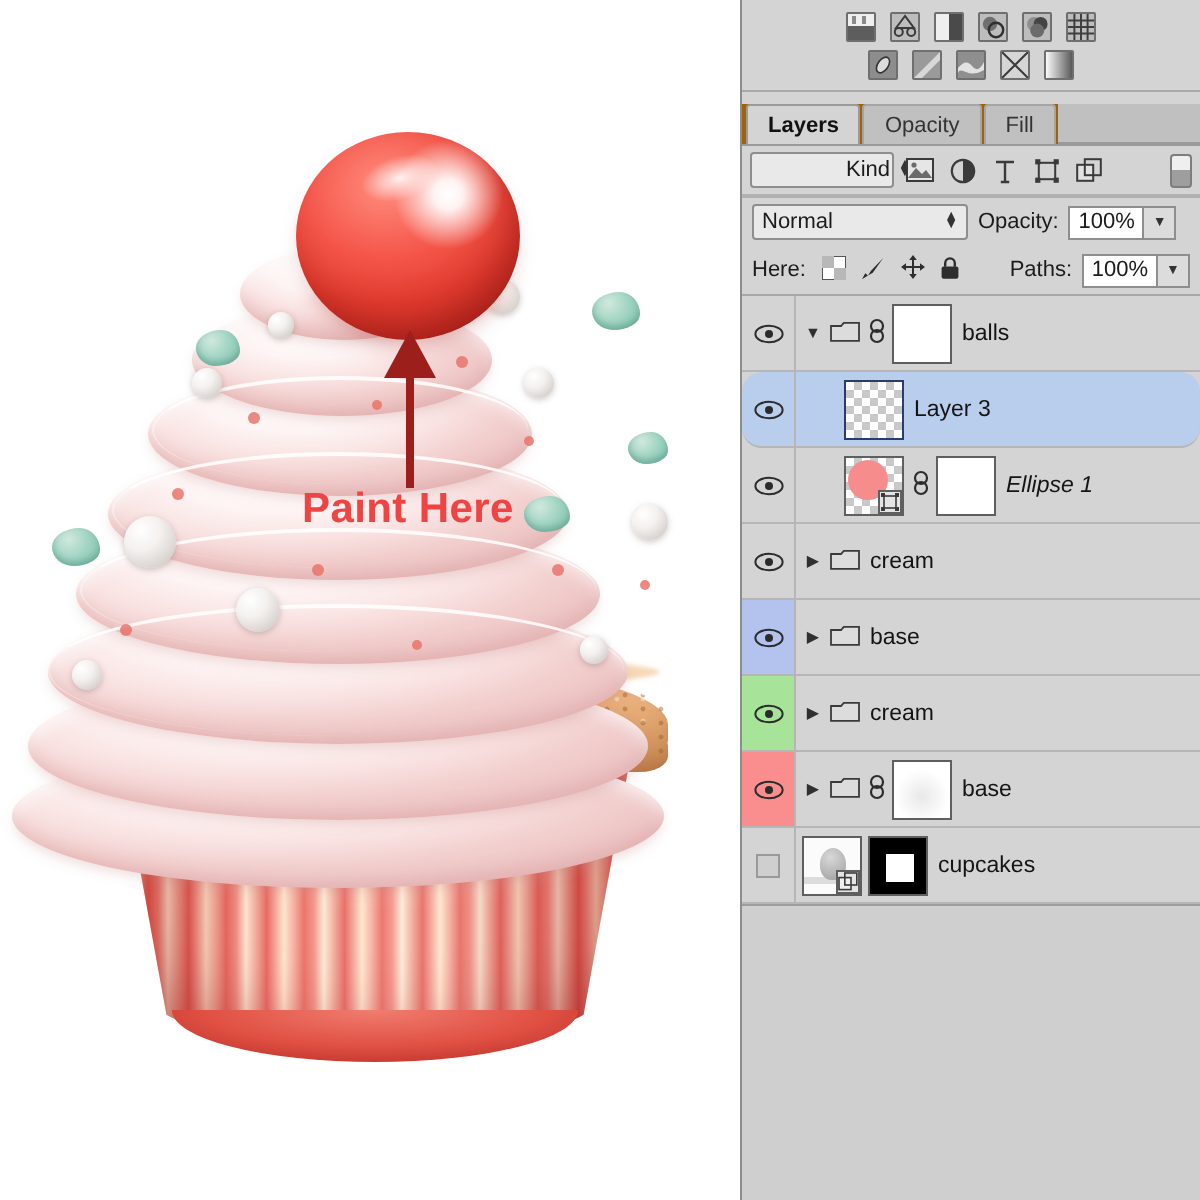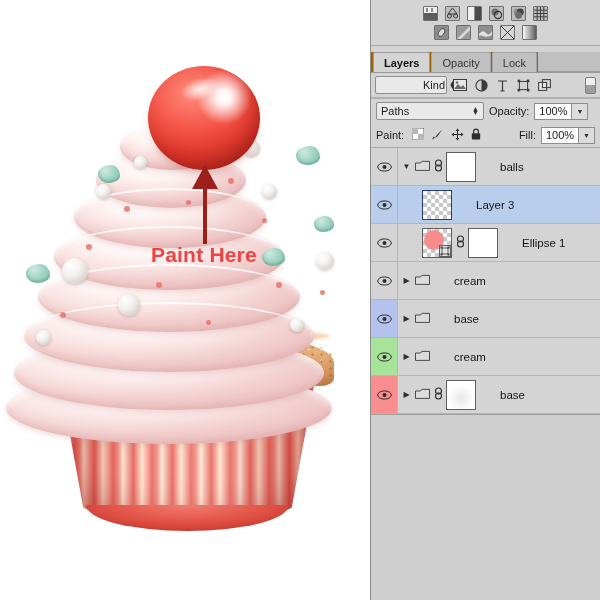--- a/index.html
+++ b/index.html
@@ -215,38 +215,38 @@
   .lock-icons { display:flex; align-items:center; gap:7px; margin-left:3px; color:#2d2d2d; }
   .spacer { flex:1; }
   .row-sep { height:1px; background:#b0b0b0; }
 
   
   .layers { border-top:1px solid #a8a8a8; }
   .lrow {
     display:flex; align-items:center; height:38px;
     border-bottom:1px solid #b6b6b6; background:#d4d4d4;
   }
-  .lrow.selected { background:#b9cdec; }
+  .lrow.selected { background:#b9cdec;border-radius:10px; }
   .eyecell {
     width:27px; height:100%; display:flex; align-items:center; justify-content:center;
     border-right:1px solid #b6b6b6; flex:none;
   }
   .body { display:flex; align-items:center; flex:1; height:100%; padding-left:3px; gap:3px; min-width:0; }
   .tri { width:11px; text-align:center; font-size:8px; color:#303030; flex:none; }
   .folder { width:15px; height:13px; flex:none; }
   .linkico { width:10px; flex:none; text-align:center; color:#2c2c2c; font-size:11px; }
   .thumb { width:30px; height:30px; border:1px solid #5f5f5f; background:#fff; flex:none; position:relative; overflow:hidden; }
   .thumb.sel { border:1px solid #2a3c6e; }
   .checker {
     background-image:
       linear-gradient(45deg,#c9c9c9 25%,transparent 25%,transparent 75%,#c9c9c9 75%),
       linear-gradient(45deg,#c9c9c9 25%,transparent 25%,transparent 75%,#c9c9c9 75%);
     background-size:8px 8px; background-position:0 0,4px 4px; background-color:#ffffff;
   }
-  .lname { font-size:11.5px; color:#141414; margin-left:21px; white-space:nowrap; overflow:hidden; }
+  .lname { font-size:11.5px; color:#141414; margin-left:2px; white-space:nowrap; overflow:hidden; }
   .lname.italic { font-style:italic; }
   .brk { position:absolute; width:5px; height:5px; border:1.5px solid #2a3c6e; }
   .corner-badge {
     position:absolute; right:0; bottom:0; width:12px; height:12px;
     background:#e4e4e4; border:1px solid #5f5f5f;
   }
   .panel-rest { background:#cfcfcf; border-top:1px solid #9e9e9e; height:100%; }
   .eyeoff { width:12px; height:12px; border:1px solid #9a9a9a; background:#cfcfcf; }
 </style>
 </head>
@@ -398,21 +398,21 @@
               <rect width="13" height="13" fill="url(#sgrad)"></rect>
             </svg>
         </div>
       </div>
       <div class="strip-sep"></div>
     </div>
 
     <div class="tabbar">
       <div class="tab active">Layers</div>
       <div class="tab">Opacity</div>
-      <div class="tab">Lock</div>
+      <div class="tab">Fill</div>
       <div class="tab-fill"></div>
     </div>
 
     <div class="filter-row">
       <div class="kind-select">
         <svg width="9" height="9">
             <circle cx="3.6" cy="3.6" r="2.8" fill="none" stroke="#333" stroke-width="1"></circle>
             <path d="M5.8 5.8 L8.6 8.6" stroke="#333" stroke-width="1"></path>
           </svg>
         <span class="lbl">Kind</span>
@@ -452,32 +452,32 @@
             <rect x="0.6" y="3.4" width="8" height="8" fill="#e2e2e2" stroke="#3a3a3a"></rect>
             <rect x="4.4" y="0.6" width="8" height="8" fill="none" stroke="#3a3a3a"></rect>
           </svg>
       </div>
       <div class="toggle-sw"></div>
     </div>
     <div class="row-sep"></div>
 
     <div class="ctrl-row">
       <div class="blend-select">
-        <span class="lbl">Paths</span>
+        <span class="lbl">Normal</span>
         <span class="stepper">▲<br>▼</span>
       </div>
       <span class="ctrl-label">Opacity:</span>
       <div class="numwrap">
         <div class="numbox">100%</div>
         <div class="dropbtn">▼</div>
       </div>
     </div>
 
     <div class="ctrl-row">
-      <span class="ctrl-label">Paint:</span>
+      <span class="ctrl-label">Here:</span>
       <div class="lock-icons">
         <span>
           <svg width="12" height="12">
               <rect width="12" height="12" fill="#fff" stroke="#555"></rect>
               <rect x="0" y="0" width="6" height="6" fill="#b8b8b8"></rect>
               <rect x="6" y="6" width="6" height="6" fill="#b8b8b8"></rect>
             </svg>
         </span>
         <span>
           <svg width="13" height="12">
@@ -493,21 +493,21 @@
             </svg>
         </span>
         <span>
           <svg width="10" height="12">
               <path d="M2.6 5.4 V3.6 a2.4 2.4 0 0 1 4.8 0 V5.4" fill="none" stroke="#2d2d2d" stroke-width="1.2"></path>
               <rect x="0.8" y="5.2" width="8.4" height="6.2" rx="1" fill="#2d2d2d"></rect>
             </svg>
         </span>
       </div>
       <div class="spacer"></div>
-      <span class="ctrl-label">Fill:</span>
+      <span class="ctrl-label">Paths:</span>
       <div class="numwrap">
         <div class="numbox">100%</div>
         <div class="dropbtn">▼</div>
       </div>
     </div>
 
     <div class="layers">
 
       <div class="lrow">
         <div class="eyecell">
@@ -552,21 +552,21 @@
         </div>
       </div>
 
       <div class="lrow">
         <div class="eyecell">
           <svg width="15" height="10">
               <ellipse cx="7.5" cy="5" rx="6.8" ry="4.1" fill="none" stroke="#2b2b2b" stroke-width="1"></ellipse>
               <circle cx="7.5" cy="5" r="2" fill="#2b2b2b"></circle>
             </svg>
         </div>
-        <div class="body" style="padding-left:24px;">
+        <div class="body" style="padding-left:24px;font-style:italic;">
           <span class="thumb checker">
             <span style="position:absolute;left:1px;top:1px;width:20px;height:20px;border-radius:50%;background:#f78c8c;"></span>
             <span class="corner-badge">
               <svg width="10" height="10">
                   <rect x="2" y="2" width="6" height="6" fill="none" stroke="#3a3a3a" stroke-width=".8"></rect>
                   <g fill="#3a3a3a">
                     <rect x="0.5" y="0.5" width="2" height="2"></rect>
                     <rect x="7.5" y="0.5" width="2" height="2"></rect>
                     <rect x="0.5" y="7.5" width="2" height="2"></rect>
                     <rect x="7.5" y="7.5" width="2" height="2"></rect>
@@ -657,19 +657,39 @@
             <svg width="9" height="13">
                 <circle cx="4.5" cy="4" r="3" fill="none" stroke="#2c2c2c" stroke-width="1.1"></circle>
                 <circle cx="4.5" cy="9" r="3" fill="none" stroke="#2c2c2c" stroke-width="1.1"></circle>
               </svg>
           </span>
           <span class="thumb" style="background:radial-gradient(circle at 50% 62%, #e8e8e8 0%, #fff 60%);"></span>
           <span class="lname">base</span>
         </div>
       </div>
 
+      <div class="lrow">
+        <div class="eyecell">
+          <span class="eyeoff"></span>
+        </div>
+        <div class="body">
+          <span class="thumb" style="background:linear-gradient(180deg,#fbfbfb 0 70%, #dcdcdc 70% 82%, #fbfbfb 82% 100%);">
+            <span style="position:absolute;left:8px;top:5px;width:13px;height:16px;border-radius:50% 50% 44% 44%;background:radial-gradient(circle at 40% 30%, #d8d8d8, #9e9e9e);"></span>
+            <span class="corner-badge">
+              <svg width="10" height="10">
+                  <rect x="0.5" y="2.8" width="6" height="6" fill="#efefef" stroke="#3a3a3a" stroke-width=".8"></rect>
+                  <rect x="3.4" y="0.5" width="6" height="6" fill="none" stroke="#3a3a3a" stroke-width=".8"></rect>
+                </svg>
+            </span>
+          </span>
+          <span class="thumb" style="background:#000;">
+            <span style="position:absolute;left:8px;top:8px;width:14px;height:14px;background:#fff;"></span>
+          </span>
+          <span class="lname">cupcakes</span>
+        </div>
+      </div>
 
 
     </div>
 
     <div class="panel-rest"></div>
   </div>
 </div>
 
 </body></html>

